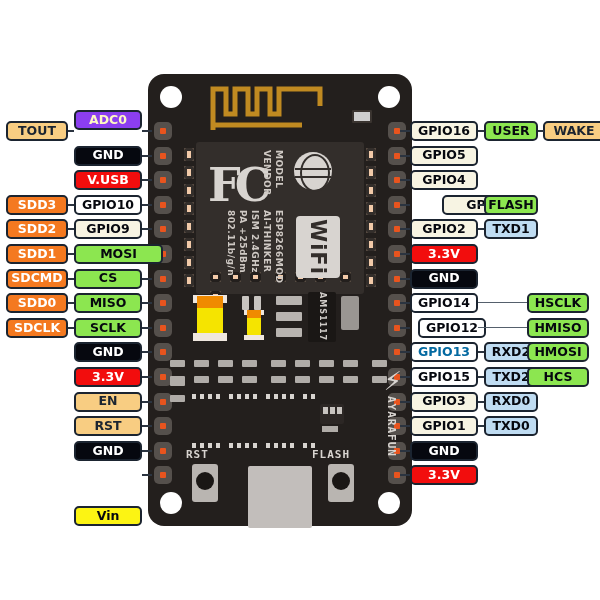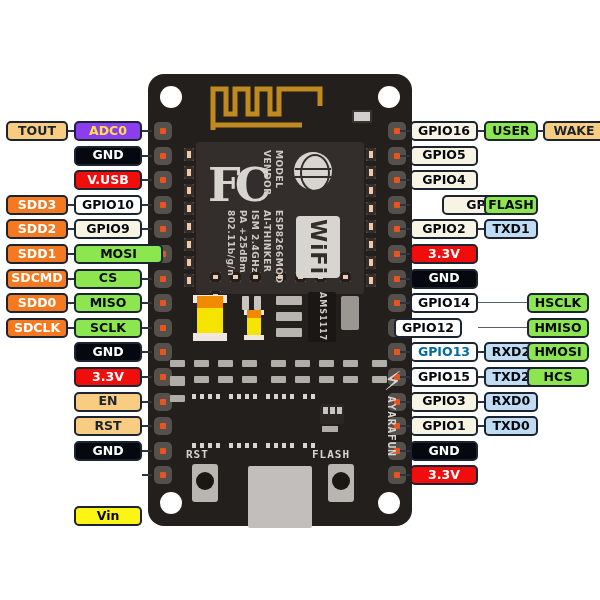--- a/index.html
+++ b/index.html
@@ -407,21 +407,21 @@
     <div class="btn btn-rst"></div>
     <div class="btn-lab lab-rst">RST</div>
     <div class="btn btn-flash"></div>
     <div class="btn-lab lab-flash">FLASH</div>
 
     <div class="usb"></div>
   </div>
 
   <div id="labels-left">
       <div class="wire" style="left: 142px; top: 130px; width: 10px;"></div>
-      <div class="lbl" style="left: 74px; top: 121px; width: 68px; background: rgb(139, 62, 240); color: #fde047; border-color: rgb(27, 36, 48);">ADC0</div>
+      <div class="lbl" style="left: 74px; top: 110px; width: 68px; background: rgb(139, 62, 240); color: #fef9c3; border-color: rgb(27, 36, 48);">ADC0</div>
       <div class="wire" style="left: 68px; top: 130px; width: 6px;"></div>
       <div class="lbl" style="left: 6px; top: 121px; width: 62px; background: rgb(248, 205, 130); color: rgb(27, 36, 48); border-color: rgb(27, 36, 48);">TOUT</div>
       <div class="wire" style="left: 142px; top: 154.6px; width: 10px;"></div>
       <div class="lbl" style="left: 74px; top: 145.6px; width: 68px; background: rgb(6, 8, 15); color: rgb(255, 255, 255); border-color: rgb(27, 36, 48);">GND</div>
       <div class="wire" style="left: 142px; top: 179.2px; width: 10px;"></div>
       <div class="lbl" style="left: 74px; top: 170.2px; width: 68px; background: rgb(242, 13, 13); color: rgb(255, 255, 255); border-color: rgb(27, 36, 48);">V.USB</div>
       <div class="wire" style="left: 142px; top: 203.8px; width: 10px;"></div>
       <div class="lbl" style="left: 74px; top: 194.8px; width: 68px; background: rgb(255, 255, 255); color: rgb(6, 8, 15); border-color: rgb(27, 36, 48);">GPIO10</div>
       <div class="wire" style="left: 68px; top: 203.8px; width: 6px;"></div>
       <div class="lbl" style="left: 6px; top: 194.8px; width: 62px; background: rgb(244, 121, 32); color: rgb(255, 255, 255); border-color: rgb(27, 36, 48);">SDD3</div>
@@ -479,21 +479,21 @@
       <div class="lbl" style="left: 484px; top: 219.4px; width: 54px; background: rgb(191, 220, 242); color: rgb(6, 8, 15); border-color: rgb(27, 36, 48);">TXD1</div>
       <div class="wire" style="left: 400px; top: 253px; width: 10px;"></div>
       <div class="lbl" style="left: 410px; top: 244px; width: 68px; background: rgb(242, 13, 13); color: rgb(255, 255, 255); border-color: rgb(27, 36, 48);">3.3V</div>
       <div class="wire" style="left: 400px; top: 277.6px; width: 10px;"></div>
       <div class="lbl" style="left: 410px; top: 268.6px; width: 68px; background: rgb(6, 8, 15); color: rgb(255, 255, 255); border-color: rgb(27, 36, 48);">GND</div>
       <div class="wire" style="left: 400px; top: 302.2px; width: 10px;"></div>
       <div class="lbl" style="left: 410px; top: 293.2px; width: 68px; background: rgb(255, 255, 255); color: rgb(6, 8, 15); border-color: rgb(27, 36, 48);">GPIO14</div>
       <div class="wire-thin" style="left: 478px; top: 302.2px; width: 49px;"></div>
       <div class="lbl" style="left: 527px; top: 293.2px; width: 62px; background: rgb(140, 230, 80); color: rgb(6, 8, 15); border-color: rgb(27, 36, 48);">HSCLK</div>
       <div class="wire" style="left: 400px; top: 326.8px; width: 10px;"></div>
-      <div class="lbl" style="left: 394px; top: 317.8px; width: 68px; background: rgb(255, 255, 255); color: rgb(6, 8, 15); border-color: rgb(27, 36, 48);">GPIO12</div>
+      <div class="lbl" style="left: 418px; top: 317.8px; width: 68px; background: rgb(255, 255, 255); color: rgb(6, 8, 15); border-color: rgb(27, 36, 48);">GPIO12</div>
       <div class="wire-thin" style="left: 478px; top: 326.8px; width: 49px;"></div>
       <div class="lbl" style="left: 527px; top: 317.8px; width: 62px; background: rgb(140, 230, 80); color: rgb(6, 8, 15); border-color: rgb(27, 36, 48);">HMISO</div>
       <div class="wire" style="left: 400px; top: 351.4px; width: 10px;"></div>
       <div class="lbl" style="left: 410px; top: 342.4px; width: 68px; background: rgb(255, 255, 255); color: #0369a1; border-color: rgb(27, 36, 48);">GPIO13</div>
       <div class="wire" style="left: 478px; top: 351.4px; width: 6px;"></div>
       <div class="lbl" style="left: 484px; top: 342.4px; width: 54px; background: rgb(191, 220, 242); color: rgb(6, 8, 15); border-color: rgb(27, 36, 48);">RXD2</div>
       <div class="wire" style="left: 538px; top: 351.4px; width: 6px;"></div>
       <div class="lbl" style="left: 527px; top: 342.4px; width: 62px; background: rgb(140, 230, 80); color: rgb(6, 8, 15); border-color: rgb(27, 36, 48); border-radius: 6px;">HMOSI</div>
       <div class="wire" style="left: 400px; top: 376px; width: 10px;"></div>
       <div class="lbl" style="left: 410px; top: 367px; width: 68px; background: rgb(255, 255, 255); color: rgb(6, 8, 15); border-color: rgb(27, 36, 48);">GPIO15</div>

